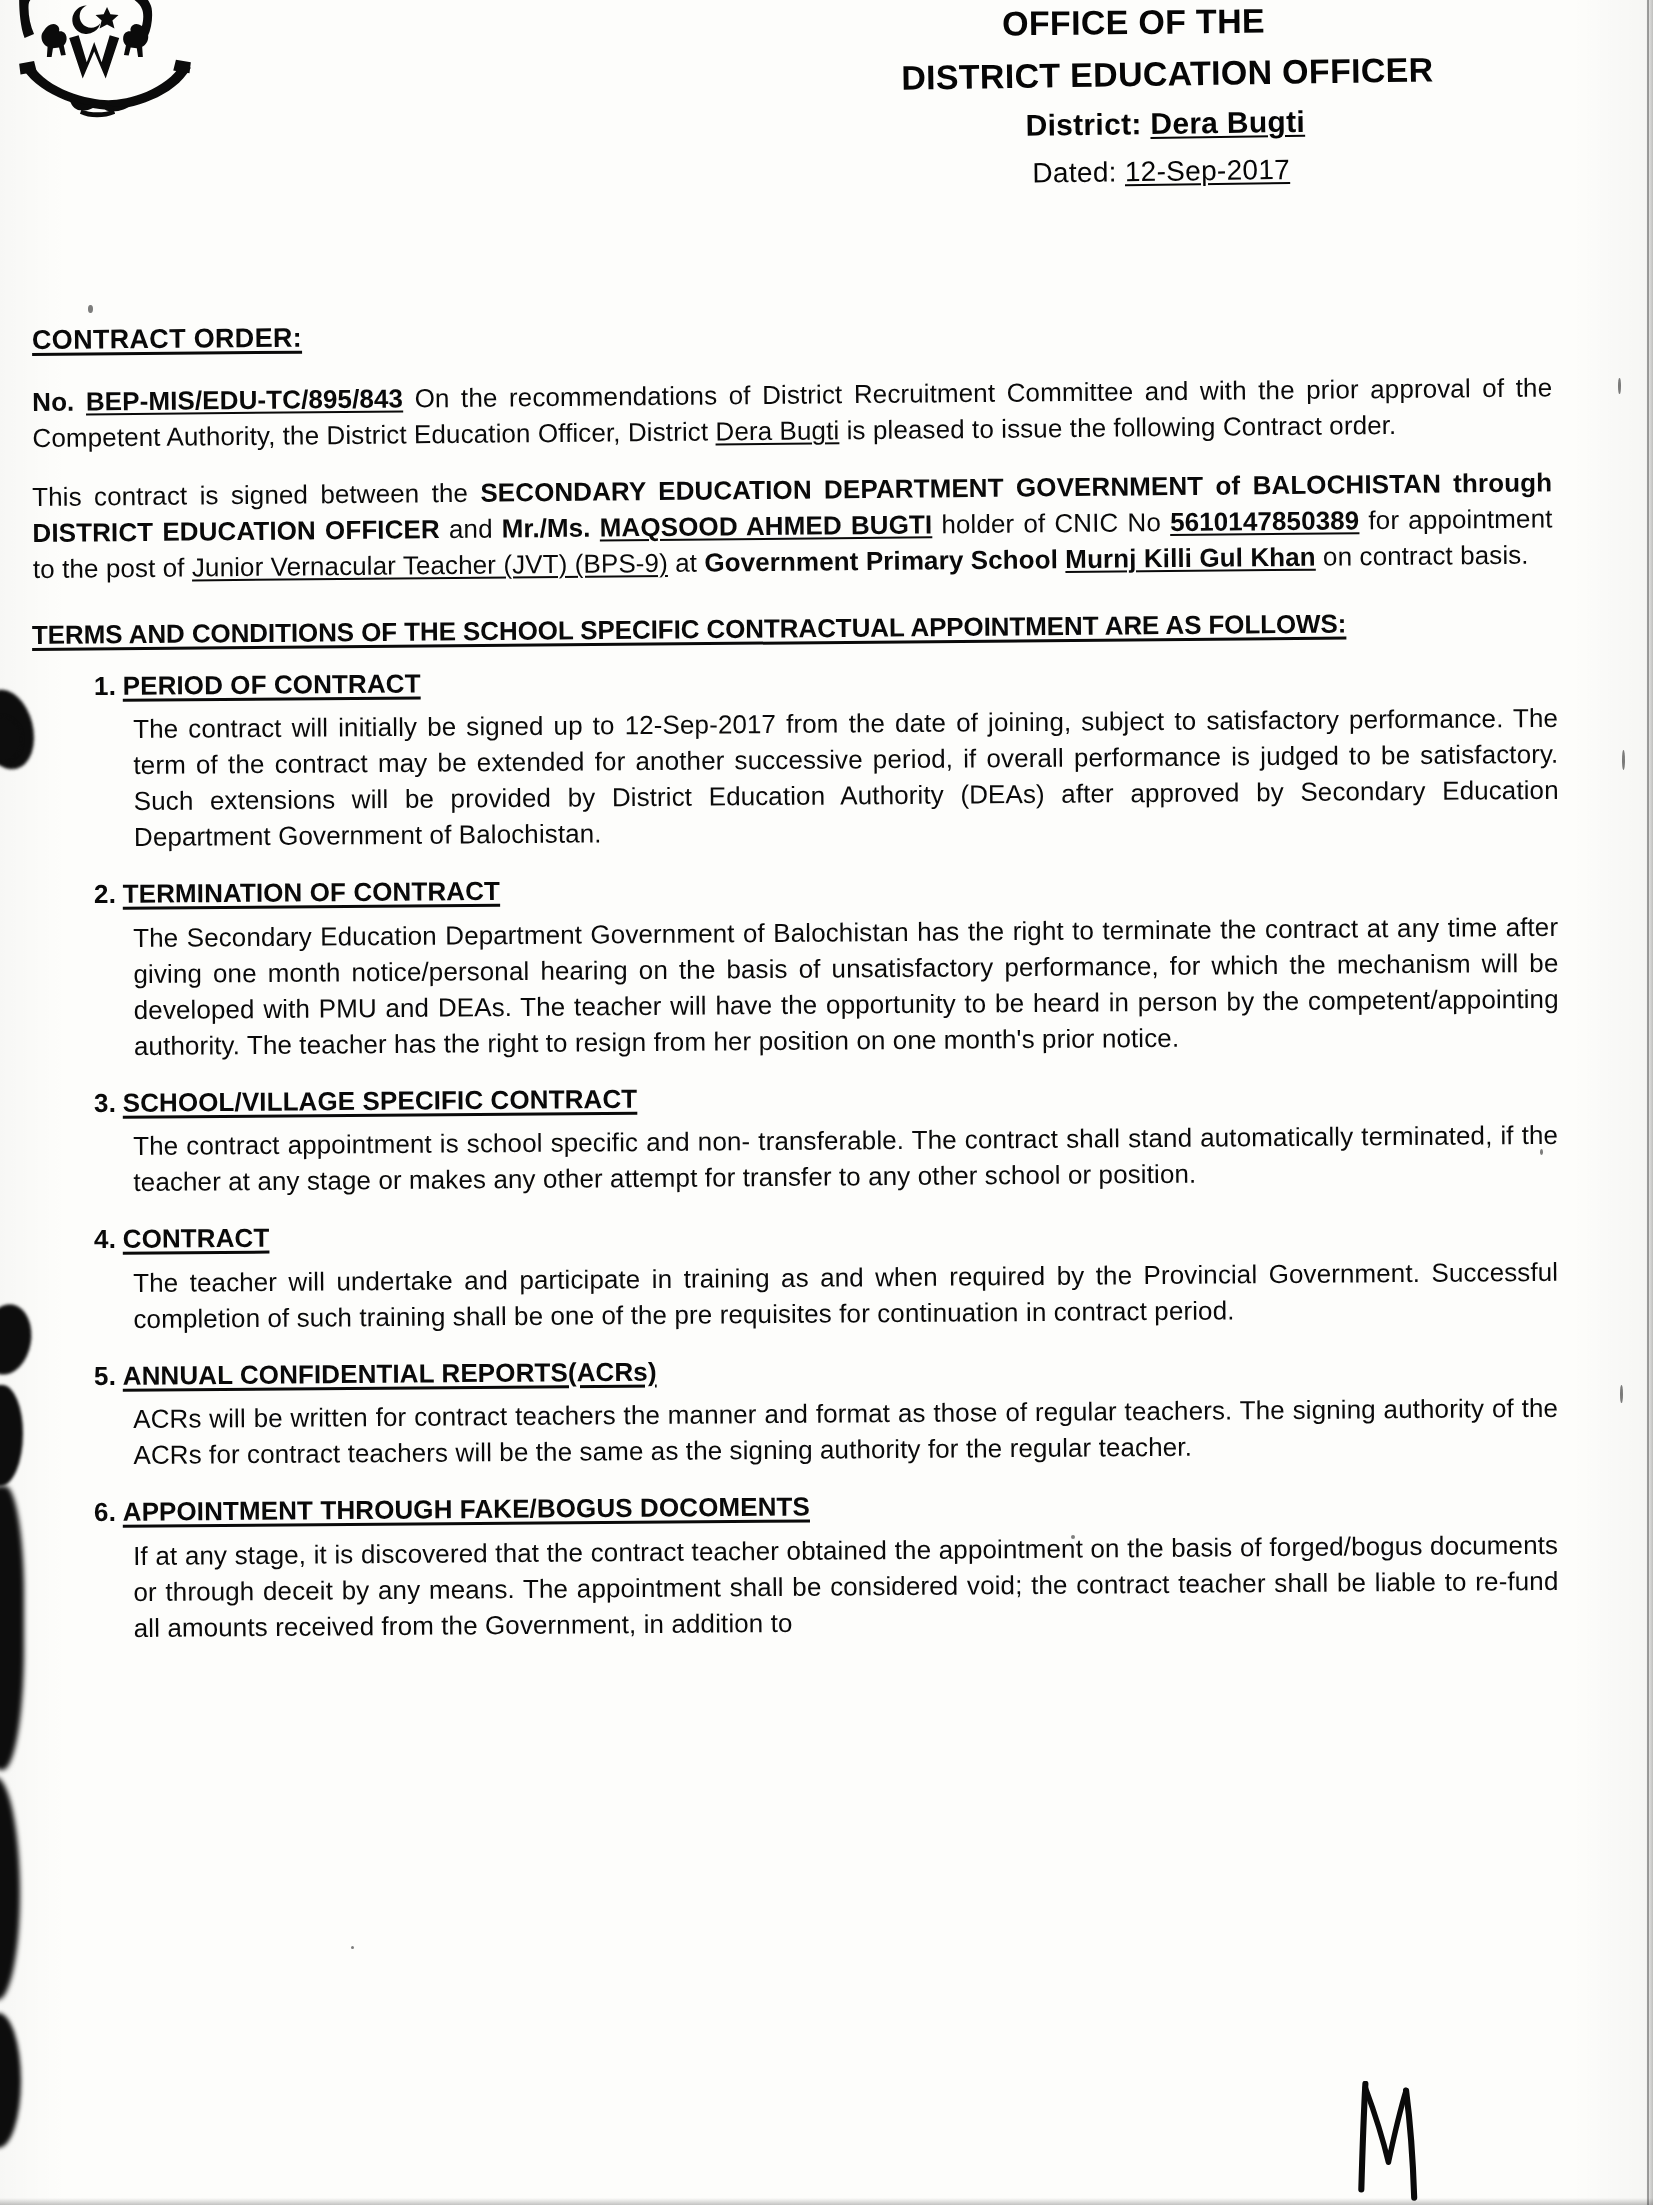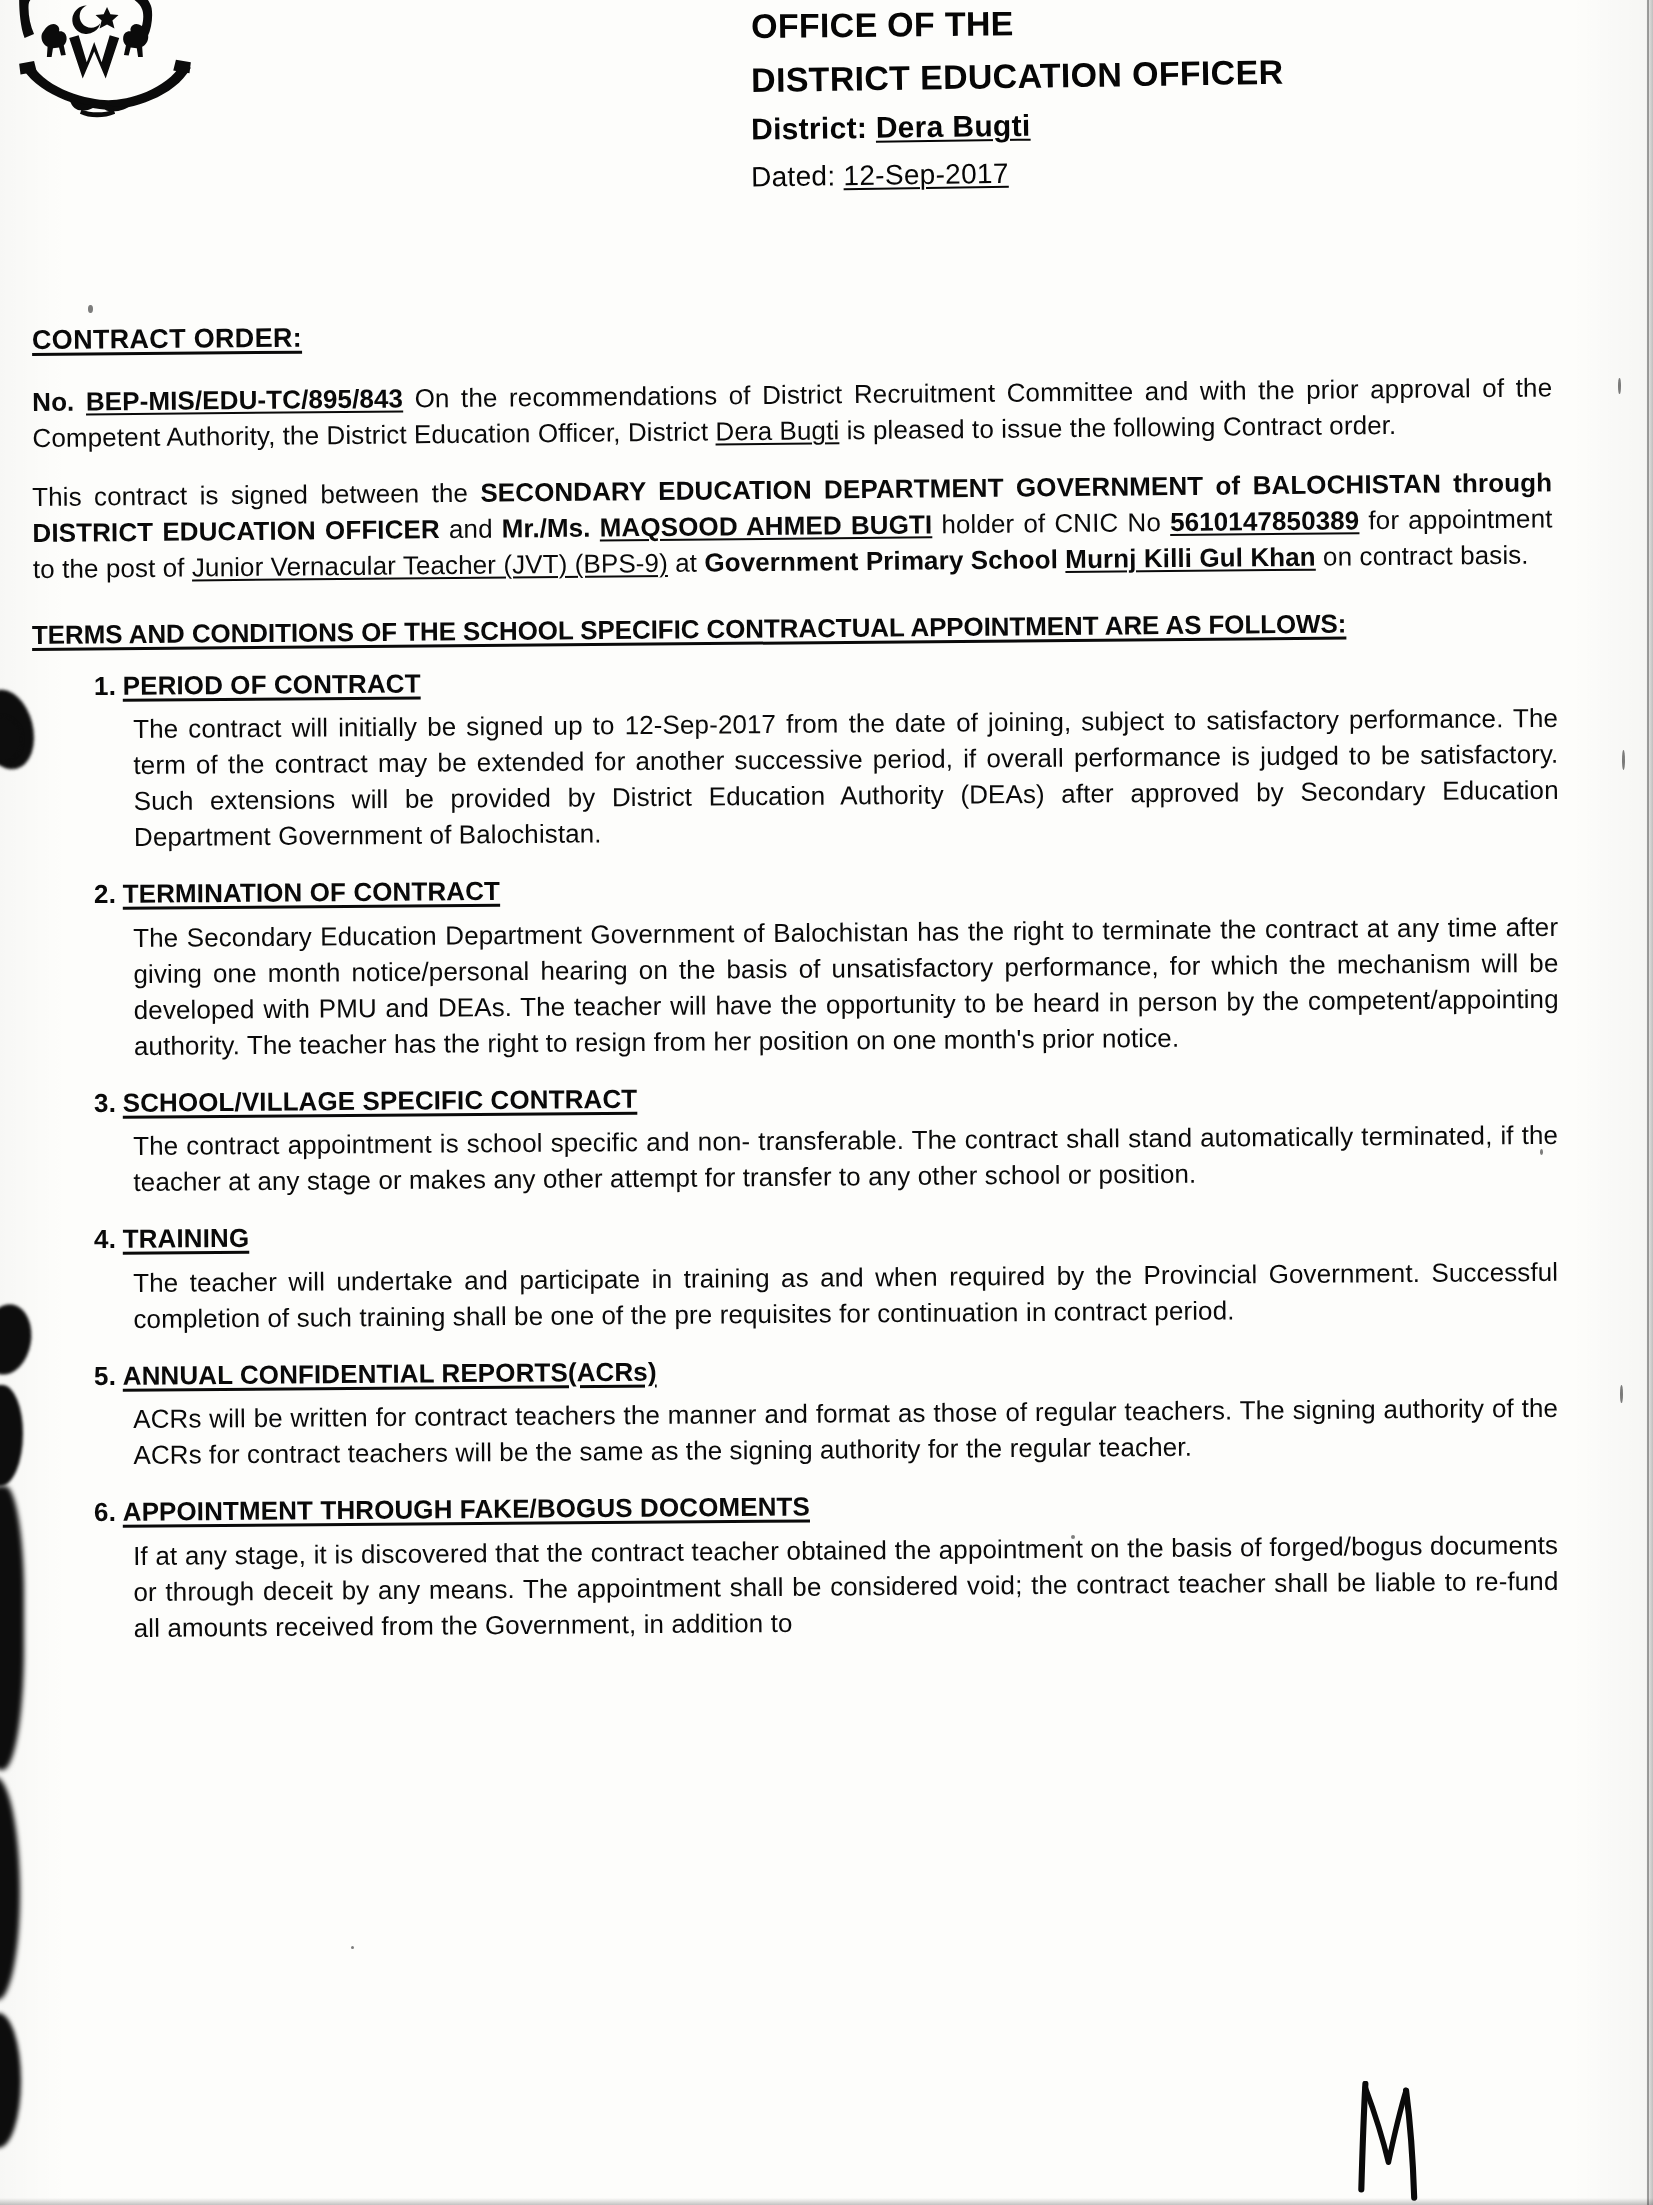--- a/index.html
+++ b/index.html
@@ -66,21 +66,21 @@
     height: 132px;
   }
   .crest svg { width: 100%; height: 100%; display: block; }
 
   
   .header {
     position: absolute;
     right: 65px;
     top: 0;
     width: 838px;
-    text-align: left;
+    text-align: center;
   }
   .hdr-line {
     font-weight: 700;
     letter-spacing: 0.3px;
     color: #060606;
     white-space: nowrap;
   }
   .hdr-office {
     font-size: 34px;
     line-height: 35px;
@@ -302,21 +302,21 @@
 
     <div class="section">
       <div class="sec-head">
         <span class="sec-num">3.</span><span class="sec-title">SCHOOL/VILLAGE SPECIFIC CONTRACT</span>
       </div>
       <p class="sec-body">The contract appointment is school specific and non- transferable. The contract shall stand automatically terminated, if the teacher at any stage or makes any other attempt for transfer to any other school or position.</p>
     </div>
 
     <div class="section">
       <div class="sec-head">
-        <span class="sec-num">4.</span><span class="sec-title">TRAINING</span>
+        <span class="sec-num">4.</span><span class="sec-title">CONTRACT</span>
       </div>
       <p class="sec-body">The teacher will undertake and participate in training as and when required by the Provincial Government. Successful completion of such training shall be one of the pre requisites for continuation in contract period.</p>
     </div>
 
     <div class="section">
       <div class="sec-head">
         <span class="sec-num">5.</span><span class="sec-title">ANNUAL CONFIDENTIAL REPORTS(ACRs)</span>
       </div>
       <p class="sec-body">ACRs will be written for contract teachers the manner and format as those of regular teachers. The signing authority of the ACRs for contract teachers will be the same as the signing authority for the regular teacher.</p>
     </div>

